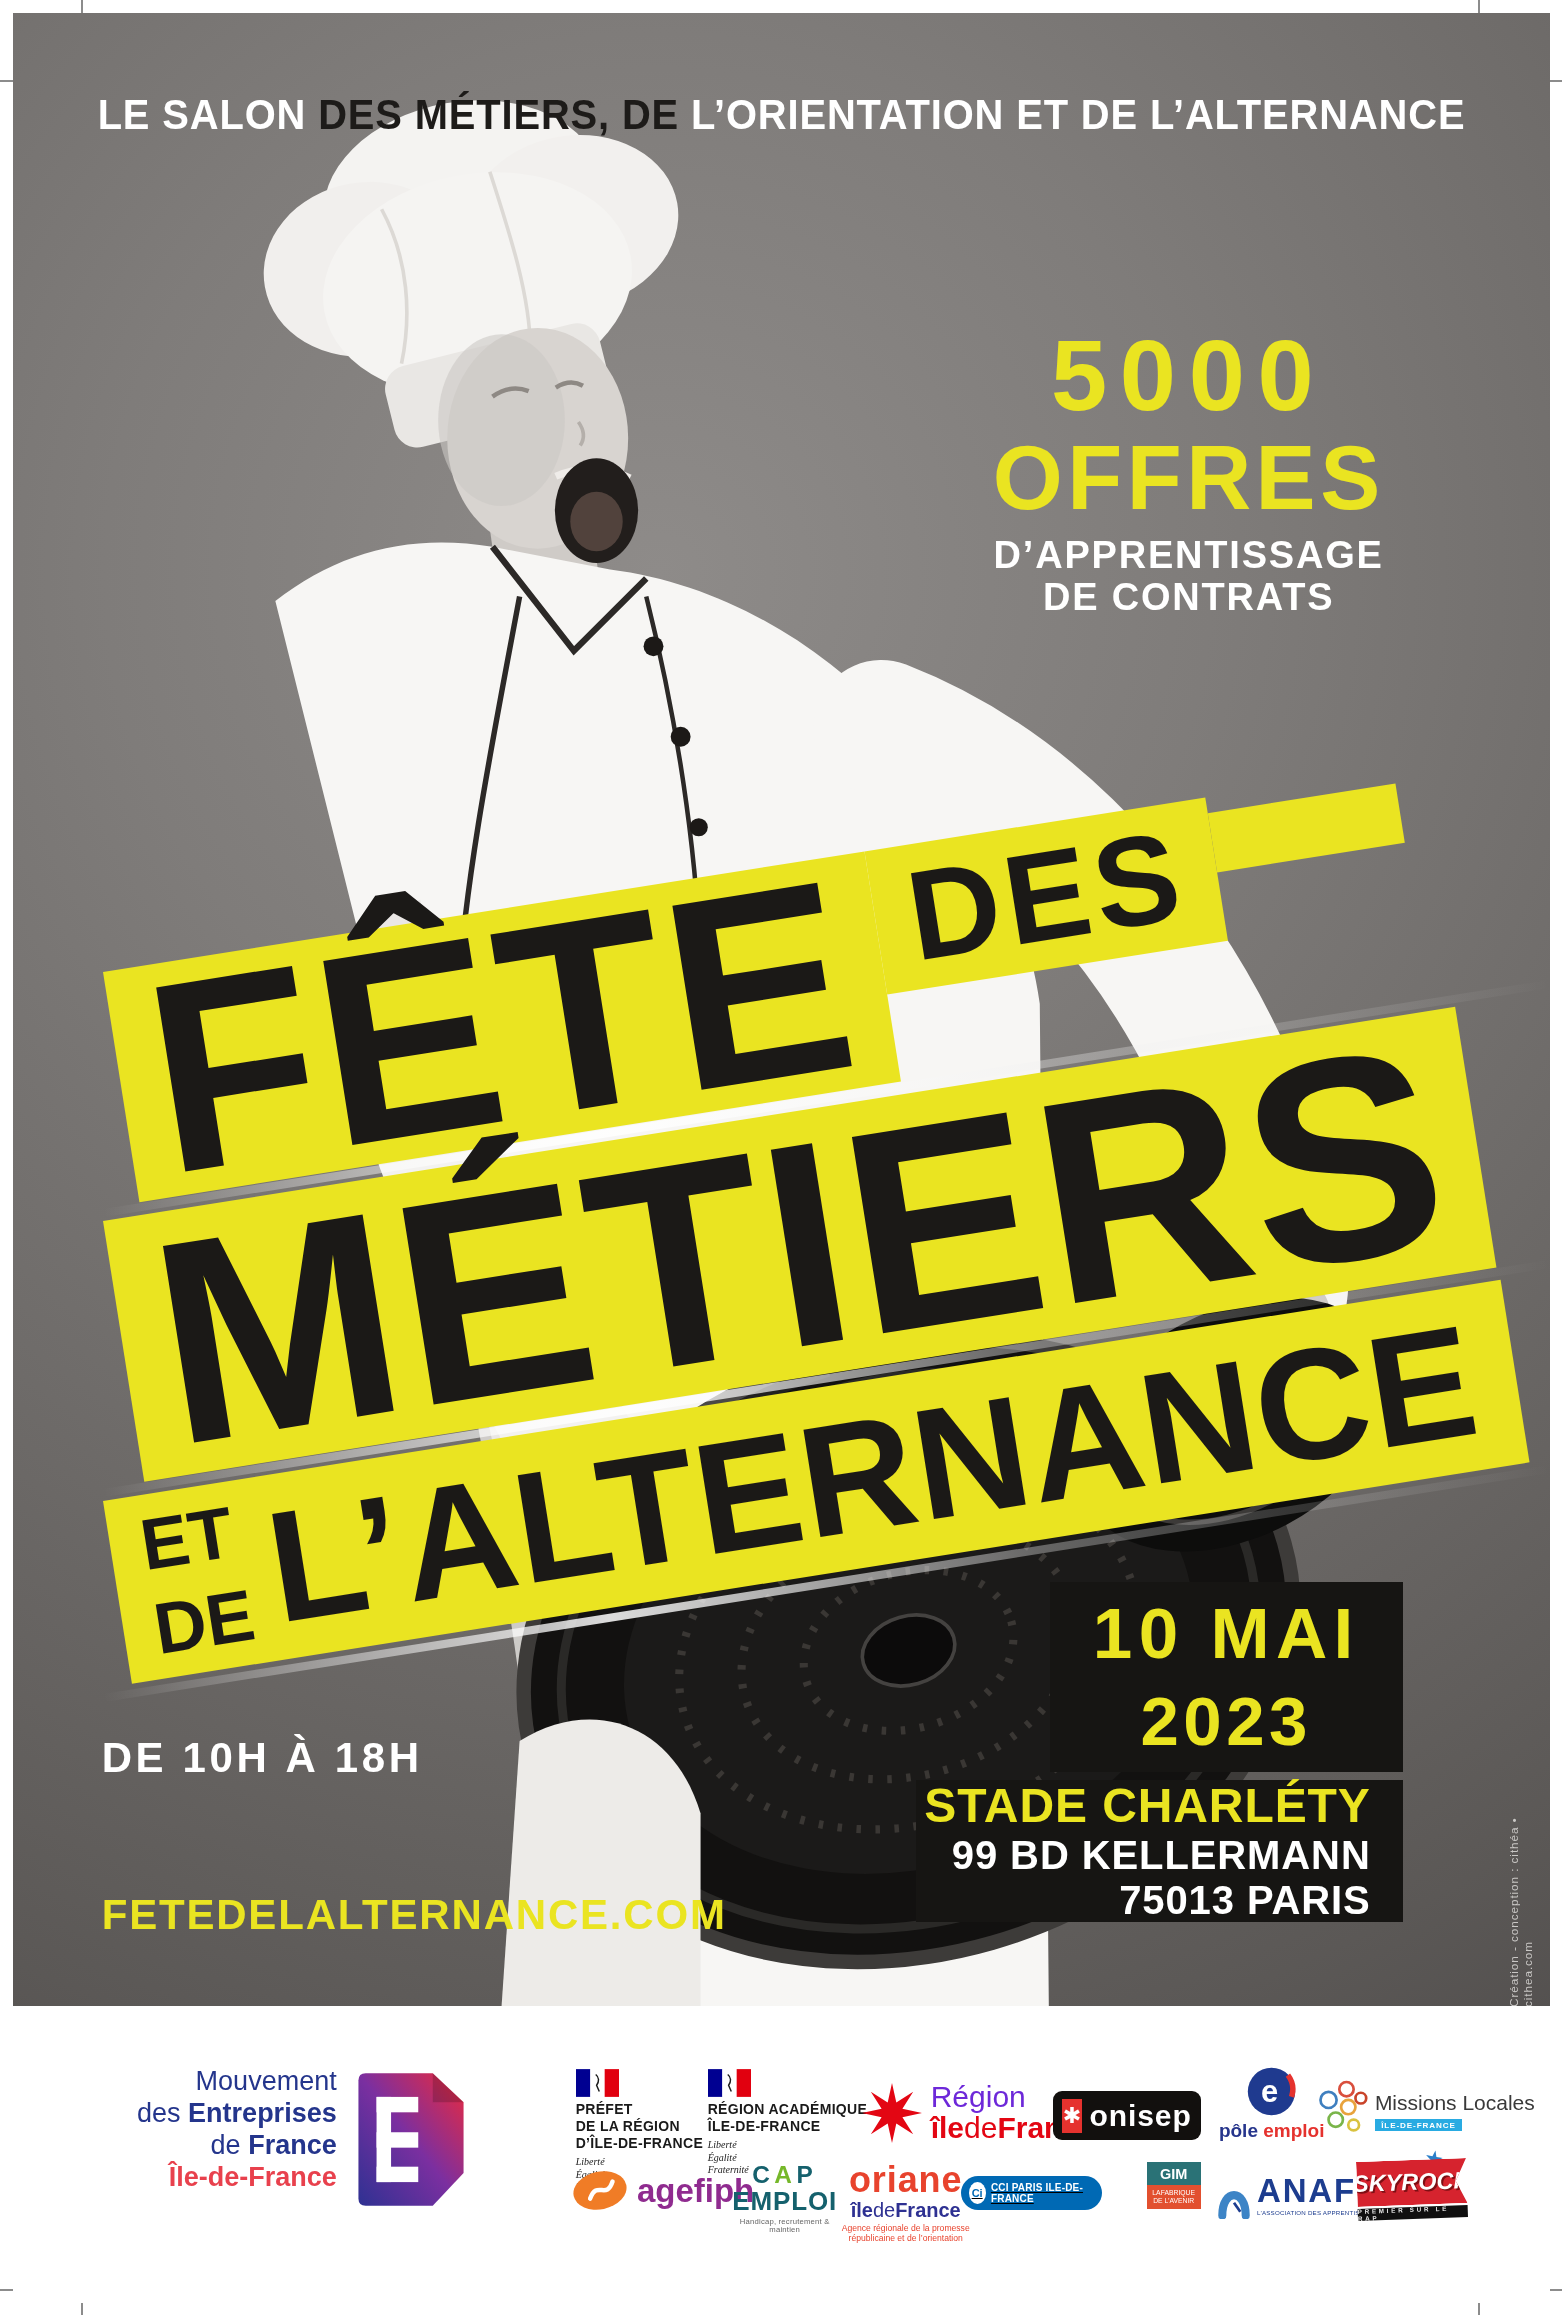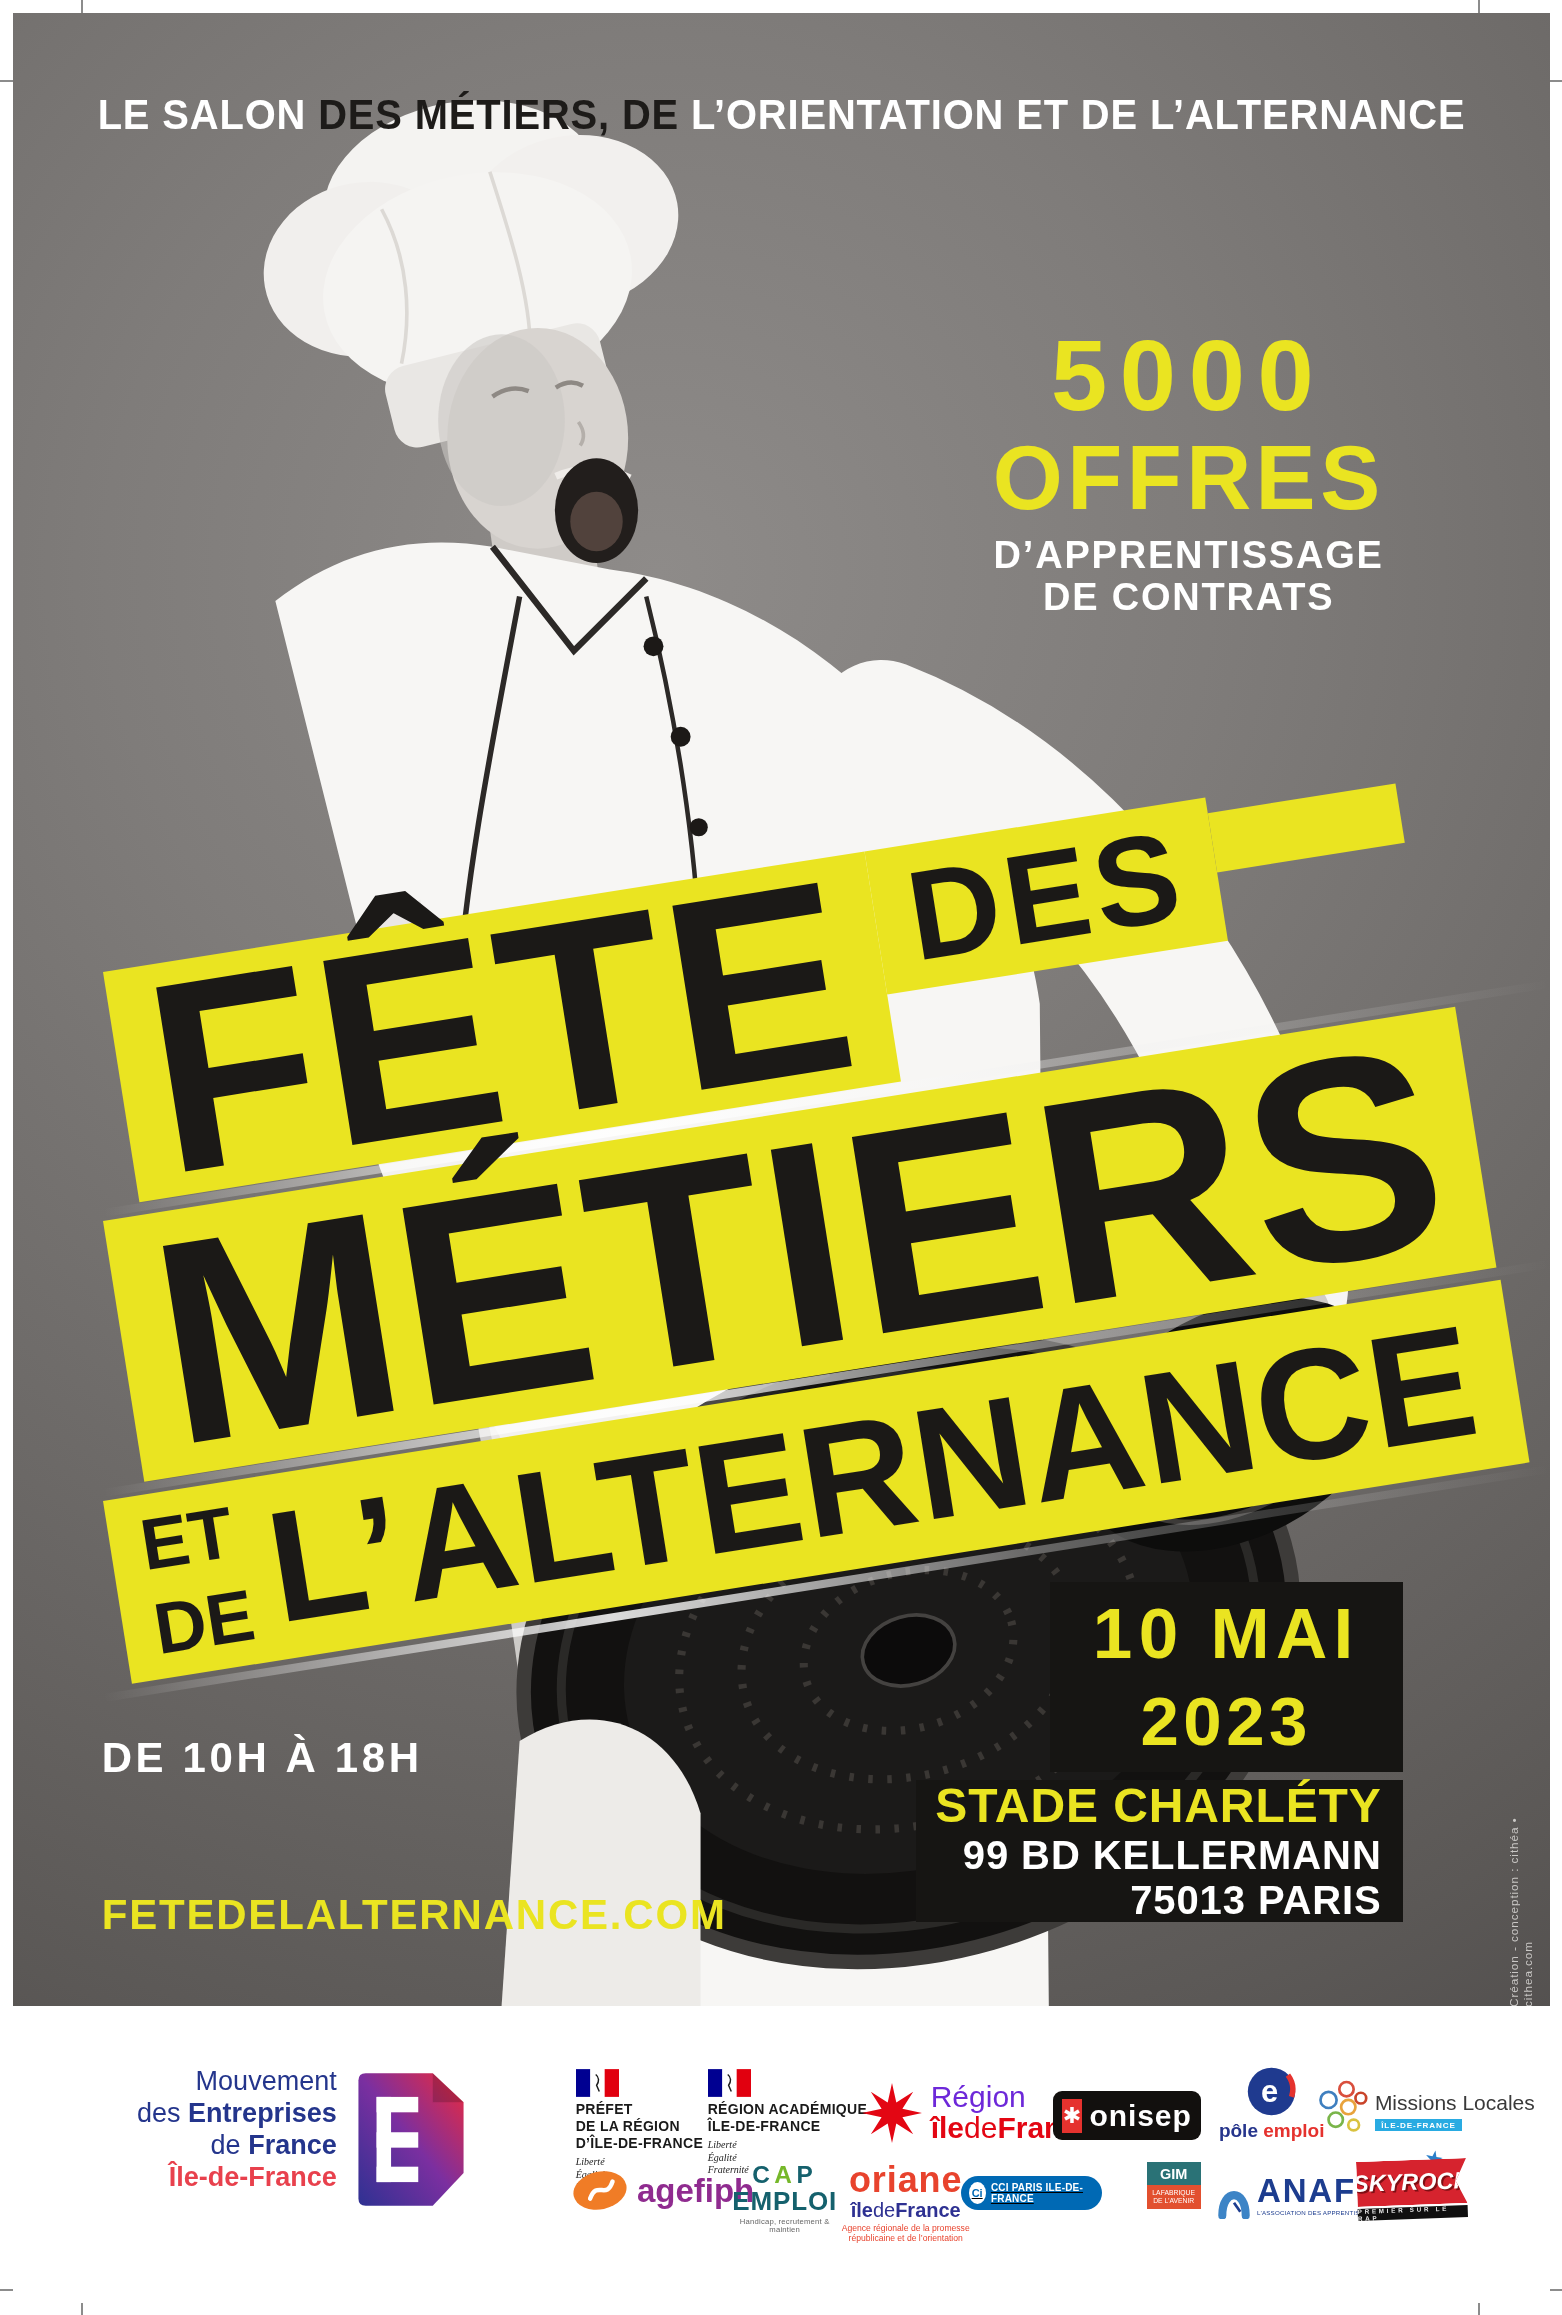--- a/index.html
+++ b/index.html
@@ -54,21 +54,21 @@
     font-size:42px; letter-spacing:3.6px; line-height:1.32; }
   .website { position:absolute; left:89px; top:1878px; z-index:4; color:#eae421; font-weight:bold;
     font-size:42px; letter-spacing:1.8px; }
 
   
   .box1 { position:absolute; left:1037px; top:1569px; width:353px; height:190px; background:#161513; z-index:5;
     display:flex; flex-direction:column; align-items:center; justify-content:center; line-height:1; }
   .box1 .d1 { color:#eae421; font-weight:bold; font-size:71px; letter-spacing:6.3px; }
   .box1 .d2 { color:#eae421; font-weight:bold; font-size:69px; letter-spacing:4.5px; margin-top:18px; }
   .box2 { position:absolute; left:903px; top:1767px; width:487px; height:142px; background:#161513; z-index:5;
-    display:flex; flex-direction:column; align-items:flex-end; justify-content:center; padding-right:21px; line-height:1.12; }
+    display:flex; flex-direction:column; align-items:flex-end; justify-content:center; padding-right:32px; line-height:1.12; }
   .box2 .venue { color:#eae421; font-weight:bold; font-size:48px; letter-spacing:0.9px; }
   .box2 .addr { color:#ffffff; font-weight:bold; font-size:40px; letter-spacing:0.9px; }
 
   .credit { position:absolute; left:1494px; top:1750px; z-index:4; writing-mode:vertical-rl; transform:rotate(180deg);
     color:#c9c7c5; font-size:11.8px; letter-spacing:0.9px; }
 
   
   .strip { position:absolute; left:12.7px; top:2006px; width:1537px; height:297px; background:#fff; z-index:6; }
   .logo { position:absolute; }
 

